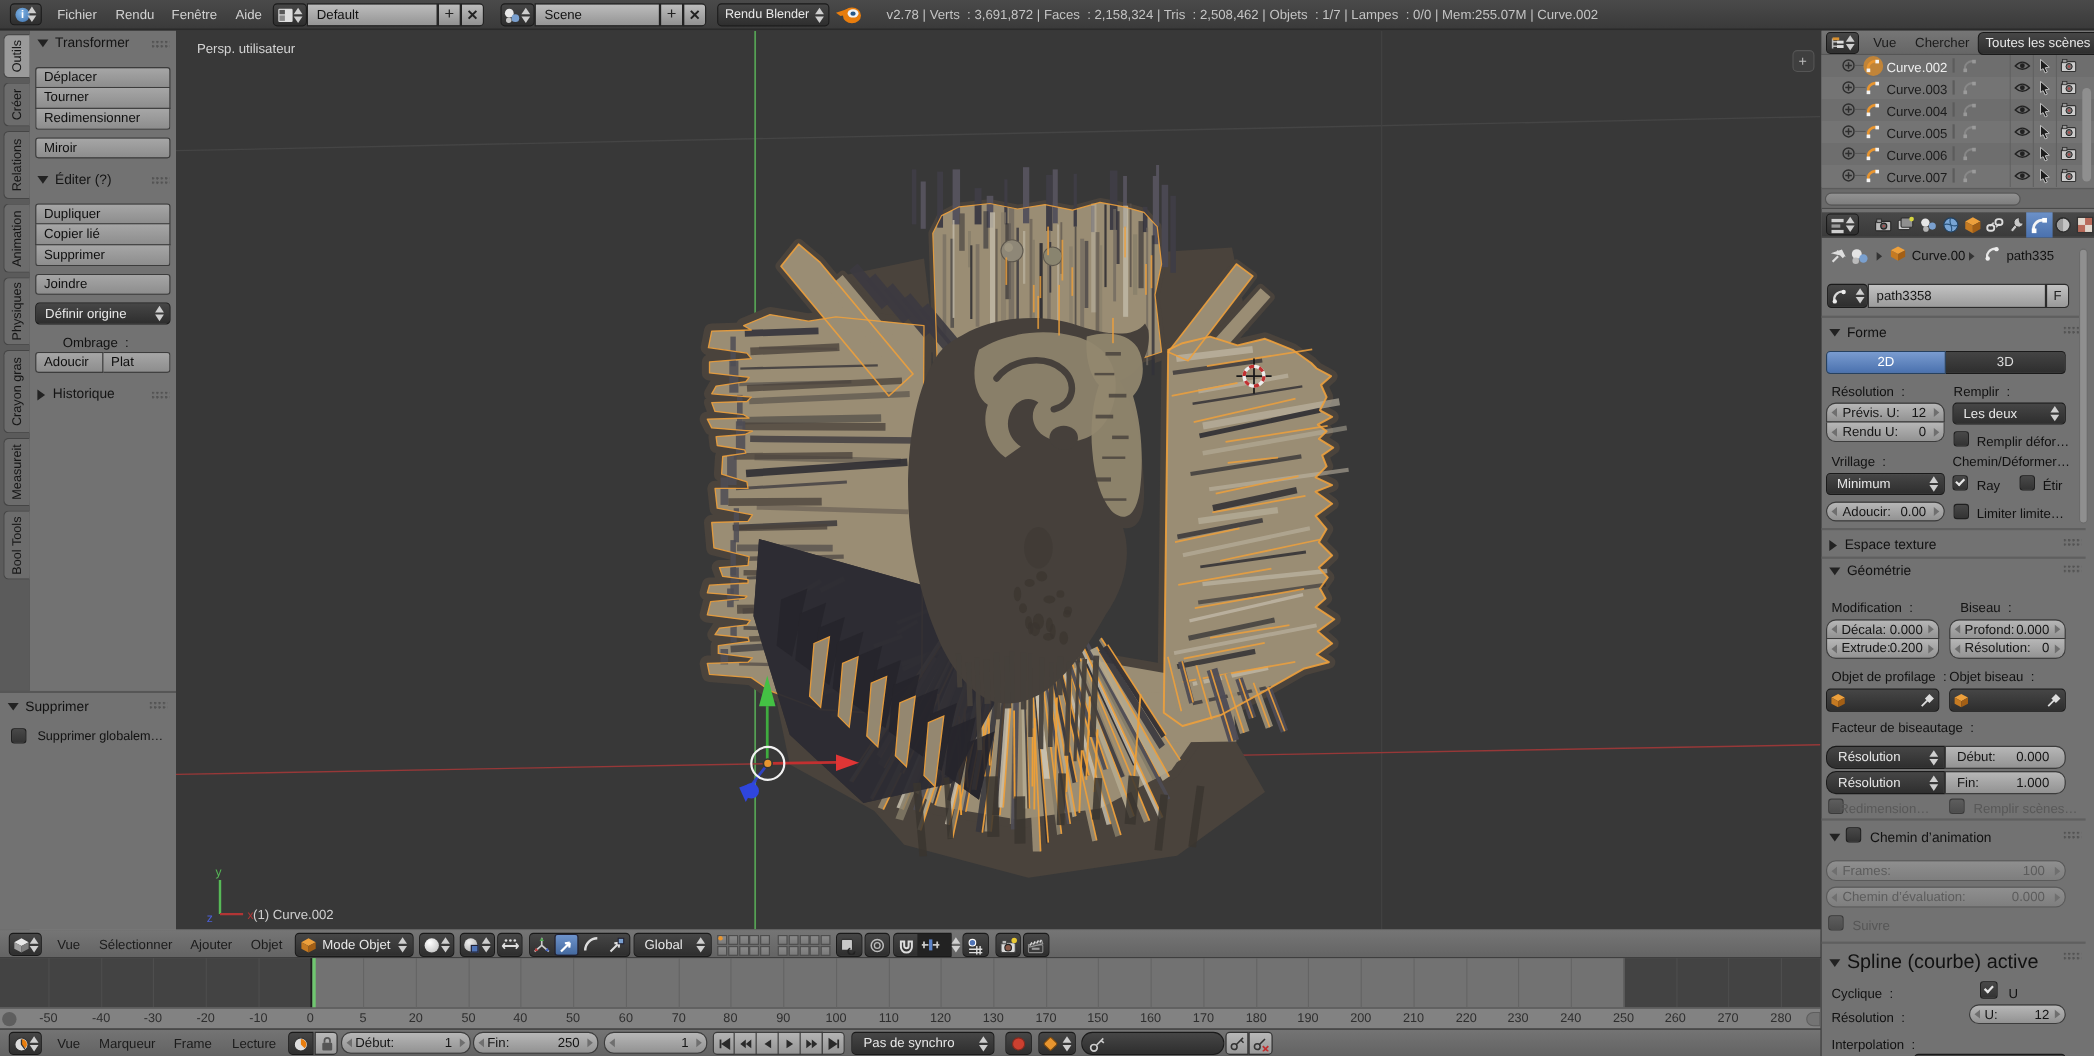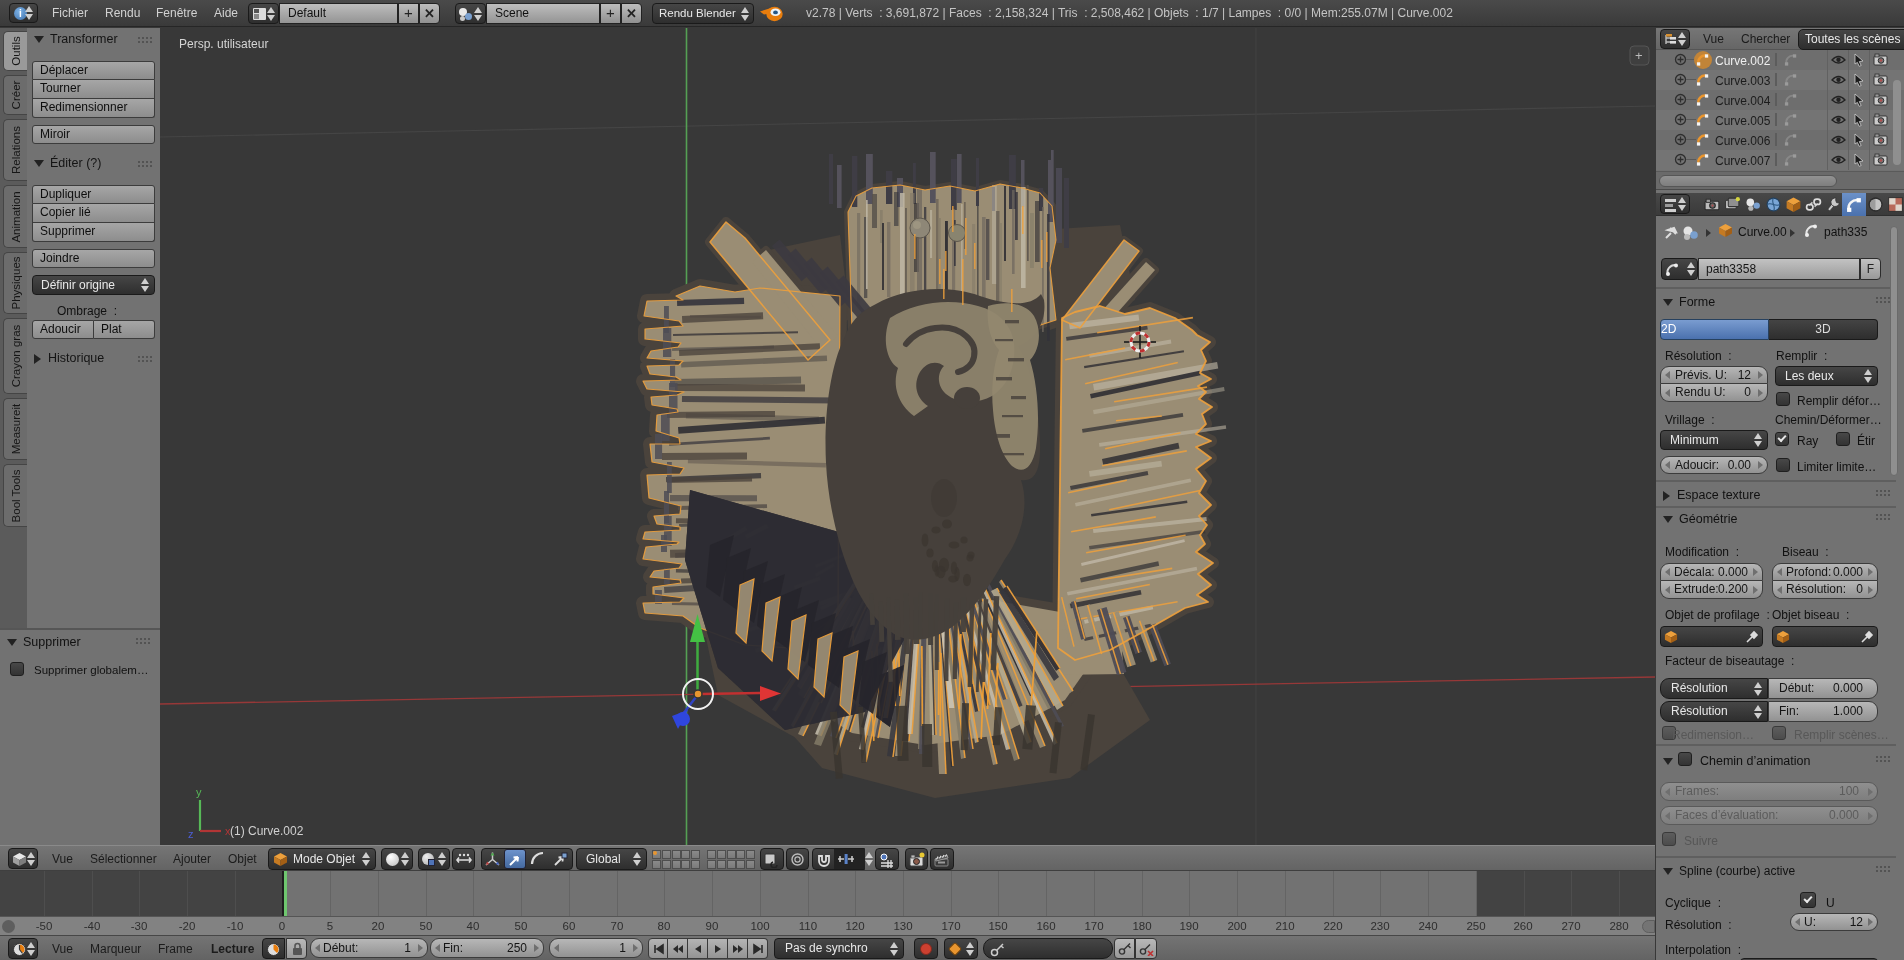--- a/index.html
+++ b/index.html
@@ -933,21 +933,21 @@
             <circle cx="11" cy="3.5" r="2" fill="#eee"></circle>
         </svg>
         <div class="ud" style="right:1px;"></div>
       </div>
       <div class="abs" style="left:42px;top:42px;width:162px;height:22px;background:linear-gradient(#c2c2c2,#9b9b9b);border:1px solid #2c2c2c;color:#161616;line-height:20px;padding-left:7px;">path3358</div>
       <div class="abs" style="left:204px;top:42px;width:21px;height:22px;background:linear-gradient(#c2c2c2,#999);border:1px solid #2c2c2c;border-radius:0 4px 4px 0;color:#222;text-align:center;line-height:20px;">F</div>
       <div class="abs" style="left:0px;top:71px;width:240px;height:2px;background:#5f5f5f;"></div>
 
       <div class="abs lbl" style="left:7px;top:79px;font-size:12.5px;"><span class="tdown"></span>Forme</div>
       <div class="grip" style="top:81px;right:12px;"></div>
-      <div class="abs" style="left:4px;top:103px;width:109px;height:21px;background:linear-gradient(#7a9cd0,#4a71ae);border:1px solid #27415f;border-radius:4px 0 0 4px;color:#fff;line-height:19px;">2D</div>
+      <div class="abs" style="left:4px;top:103px;width:109px;height:21px;background:linear-gradient(#7a9cd0,#4a71ae);border:1px solid #27415f;border-radius:4px 0 0 4px;color:#fff;text-align:center;line-height:19px;">2D</div>
       <div class="abs" style="left:113px;top:103px;width:109px;height:21px;background:linear-gradient(#444,#2e2e2e);border:1px solid #1a1a1a;border-left:none;border-radius:0 4px 4px 0;color:#ddd;text-align:center;line-height:19px;">3D</div>
       <div class="abs lbl" style="left:9px;top:133px;">Résolution&nbsp; :</div>
       <div class="abs lbl" style="left:120px;top:133px;">Remplir&nbsp; :</div>
       <div class="abs pill" style="left:4px;top:150px;width:108px;border-radius:9px 9px 0 0;"><span class="al"></span><span class="ar"></span><span style="margin-left:14px;">Prévis. U:</span><span style="position:absolute;right:16px;">12</span></div>
       <div class="abs pill" style="left:4px;top:168px;width:108px;border-radius:0 0 9px 9px;border-top:none;"><span class="al"></span><span class="ar"></span><span style="margin-left:14px;">Rendu U:</span><span style="position:absolute;right:16px;">0</span></div>
       <div class="abs bdark" style="left:119px;top:150px;width:103px;height:20px;line-height:18px;padding-left:9px;">Les deux<div class="ud"></div></div>
       <div class="abs cb" style="left:120px;top:176px;"></div>
       <div class="abs lbl" style="left:141px;top:178px;">Remplir défor…</div>
       <div class="abs lbl" style="left:9px;top:197px;">Vrillage&nbsp; :</div>
       <div class="abs lbl" style="left:119px;top:197px;">Chemin/Déformer…</div>
@@ -1005,26 +1005,26 @@
       <div class="abs" style="left:16px;top:512px;color:#585858;">Redimension…</div>
       <div class="abs cbg" style="left:116px;top:510px;"></div>
       <div class="abs" style="left:138px;top:512px;color:#585858;">Remplir scènes…</div>
       <div class="abs" style="left:0px;top:528px;width:240px;height:2px;background:#5f5f5f;"></div>
 
       <div class="abs lbl" style="left:7px;top:538px;font-size:12.5px;"><span class="tdown"></span></div>
       <div class="abs cb" style="left:22px;top:536px;"></div>
       <div class="abs lbl" style="left:44px;top:538px;font-size:12.5px;">Chemin d’animation</div>
       <div class="grip" style="top:540px;right:12px;"></div>
       <div class="abs pillg" style="left:4px;top:566px;width:218px;"><span class="al"></span><span class="ar"></span><span style="margin-left:14px;">Frames:</span><span style="position:absolute;right:18px;">100</span></div>
-      <div class="abs pillg" style="left:4px;top:590px;width:218px;"><span class="al"></span><span class="ar"></span><span style="margin-left:14px;">Faces d’évaluation:</span><span style="position:absolute;right:18px;">0.000</span></div>
+      <div class="abs pillg" style="left:4px;top:590px;width:218px;"><span class="al"></span><span class="ar"></span><span style="margin-left:14px;">Chemin d’évaluation:</span><span style="position:absolute;right:18px;">0.000</span></div>
       <div class="abs cbg" style="left:6px;top:616px;"></div>
       <div class="abs" style="left:28px;top:618px;color:#565656;">Suivre</div>
       <div class="abs" style="left:0px;top:640px;width:240px;height:2px;background:#5f5f5f;"></div>
 
-      <div class="abs lbl" style="left:7px;top:648px;font-size:12px;"><span class="tdown"></span>Spline (courbe) active</div>
+      <div class="abs lbl" style="left:7px;top:648px;font-size:18px;"><span class="tdown"></span>Spline (courbe) active</div>
       <div class="grip" style="top:650px;right:12px;"></div>
       <div class="abs lbl" style="left:9px;top:680px;">Cyclique&nbsp; :</div>
       <div class="abs cb" style="left:144px;top:676px;width:16px;height:16px;">
           <span class="check" style="left:3px;top:3px;"></span>
         </div>
       <div class="abs lbl" style="left:170px;top:680px;">U</div>
       <div class="abs lbl" style="left:9px;top:702px;">Résolution&nbsp; :</div>
       <div class="abs pill" style="left:134px;top:697px;width:88px;"><span class="al"></span><span class="ar"></span><span style="margin-left:13px;">U:</span><span style="position:absolute;right:14px;">12</span></div>
       <div class="abs lbl" style="left:9px;top:727px;">Interpolation&nbsp; :</div>
       <div class="abs bdark" style="left:84px;top:742px;width:138px;height:6px;border-radius:4px 4px 0 0;"></div>
@@ -1240,21 +1240,21 @@
       <svg class="abs" style="left:3px;top:3px;" width="15" height="15" viewBox="0 0 15 15">
           <circle cx="7.5" cy="7.5" r="6" fill="#ddd" stroke="#333"></circle>
           <path d="M7.5,7.5 L7.5,2.5 A5,5 0 0 1 11,11 Z" fill="#e87d0d"></path>
           <path d="M7.5,7.5 L10.5,11.5 M7.5,7.5 L7.5,3" stroke="#333" stroke-width="1.2"></path>
         </svg>
       <div class="ud" style="right:1px;"></div>
     </div>
     <div class="abs hmenu" style="left:52px;top:6px;">Vue</div>
     <div class="abs hmenu" style="left:90px;top:6px;">Marqueur</div>
     <div class="abs hmenu" style="left:158px;top:6px;">Frame</div>
-    <div class="abs hmenu" style="left:211px;top:6px;font-weight:bold;">Lecture</div>
+    <div class="abs hmenu" style="left:211px;top:6px;">Lecture</div>
     <div class="abs bdark" style="left:262px;top:2px;width:23px;height:21px;border-radius:4px 0 0 4px;">
       <svg class="abs" style="left:3px;top:3px;" width="15" height="15" viewBox="0 0 15 15">
           <circle cx="7.5" cy="7.5" r="6" fill="#ddd" stroke="#333"></circle>
           <path d="M7.5,7.5 L7.5,2.5 A5,5 0 0 1 11,11 Z" fill="#e87d0d"></path>
         </svg>
     </div>
     <div class="abs" style="left:286px;top:2px;width:21px;height:21px;background:linear-gradient(#b8b8b8,#999);border:1px solid #333;border-radius:0 4px 4px 0;">
       <svg class="abs" style="left:4px;top:3px;" width="13" height="15" viewBox="0 0 13 15">
           <rect x="2" y="6" width="9" height="7" rx="1" fill="#555"></rect>
           <path d="M4,6 L4,4 a2.5,2.5 0 0 1 5,0 L9,6" stroke="#555" stroke-width="1.6" fill="none"></path>

